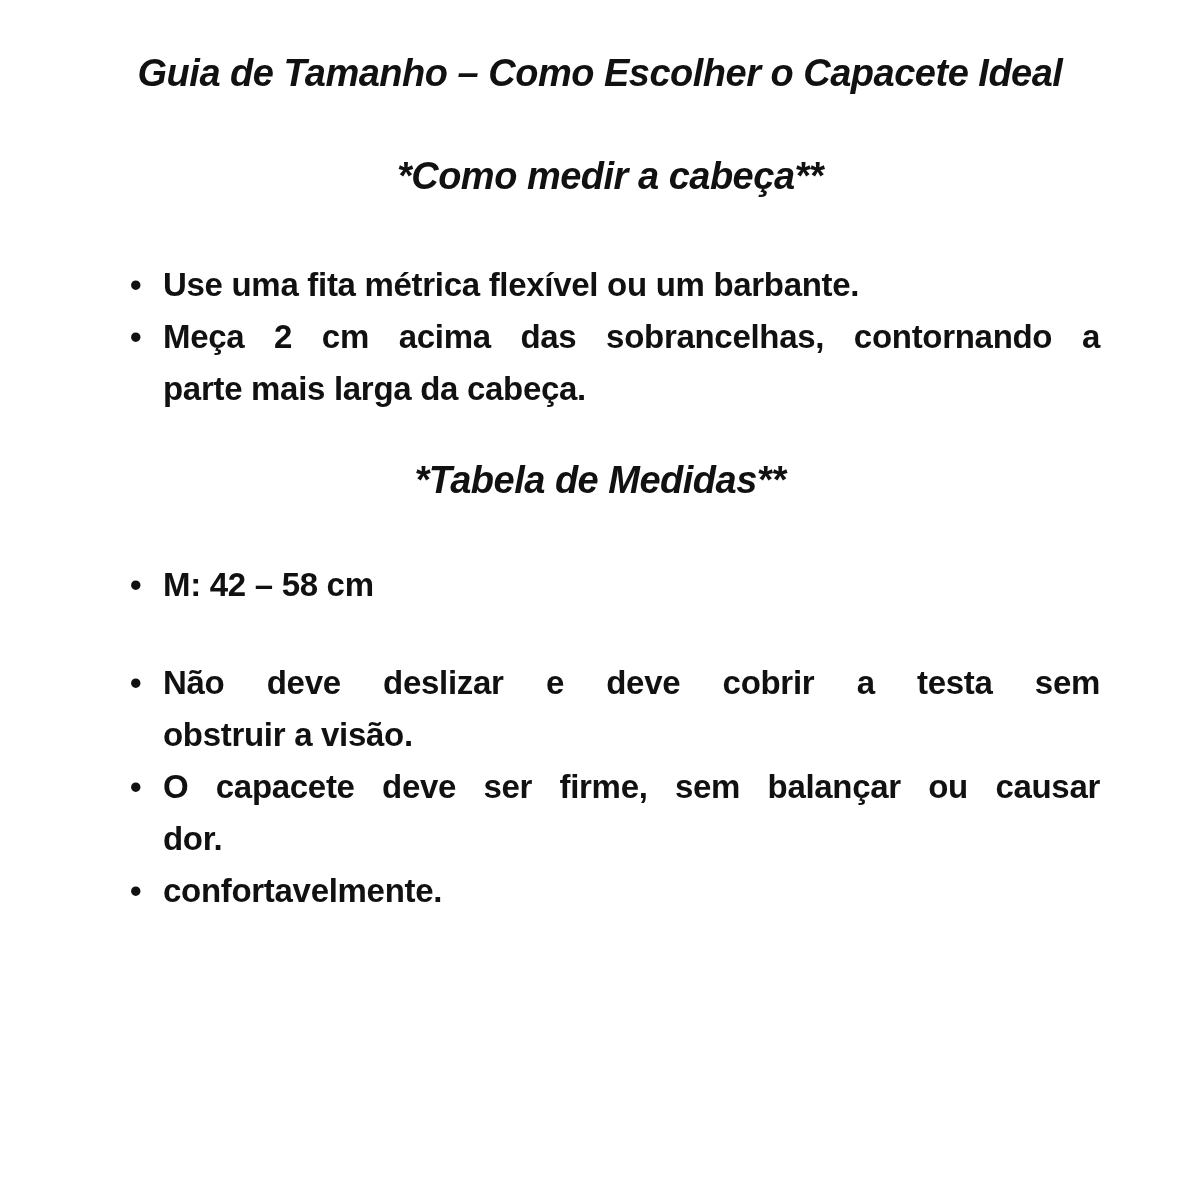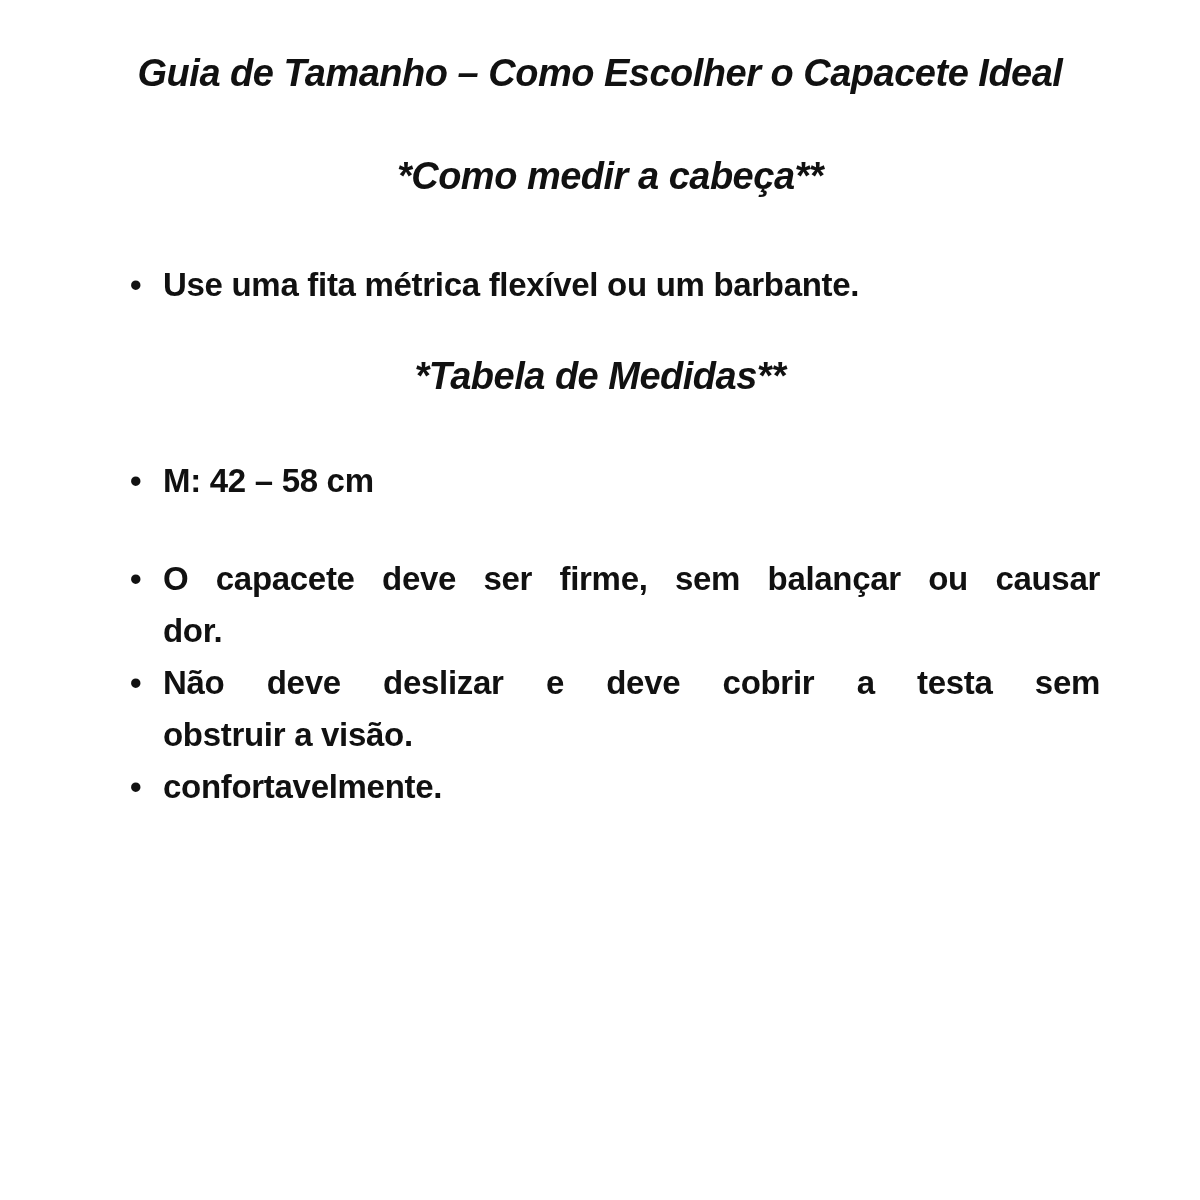--- a/index.html
+++ b/index.html
@@ -45,46 +45,53 @@
 
 <div class="heading h-medir">*Como medir a cabeça**</div>
 
 <div class="list list-measure">
   <div class="row">
     <span class="dot"></span>
     <div class="txt">
       <div class="line">Use uma fita métrica flexível ou um barbante.</div>
     </div>
   </div>
+  <div class="row">
+    <span class="dot"></span>
+    <div class="txt">
+      <div class="jline">Meça 2 cm acima das sobrancelhas, contornando a</div>
+      <div class="line">parte mais larga da cabeça.</div>
+    </div>
+  </div>
 </div>
 
 <div class="heading h-tabela">*Tabela de Medidas**</div>
 
 <div class="list list-sizes">
   <div class="row">
     <span class="dot"></span>
     <div class="txt">
       <div class="line">M: 42 – 58 cm</div>
     </div>
   </div>
 </div>
 
 <div class="list list-fit">
   <div class="row">
     <span class="dot"></span>
     <div class="txt">
-      <div class="jline">O capacete deve ser firme, sem balançar ou causar</div>
-      <div class="line">dor.</div>
+      <div class="jline">Não deve deslizar e deve cobrir a testa sem</div>
+      <div class="line">obstruir a visão.</div>
     </div>
   </div>
   <div class="row">
     <span class="dot"></span>
     <div class="txt">
-      <div class="jline">Não deve deslizar e deve cobrir a testa sem</div>
-      <div class="line">obstruir a visão.</div>
+      <div class="jline">O capacete deve ser firme, sem balançar ou causar</div>
+      <div class="line">dor.</div>
     </div>
   </div>
   <div class="row">
     <span class="dot"></span>
     <div class="txt">
       <div class="line">confortavelmente.</div>
     </div>
   </div>
 </div>
 

